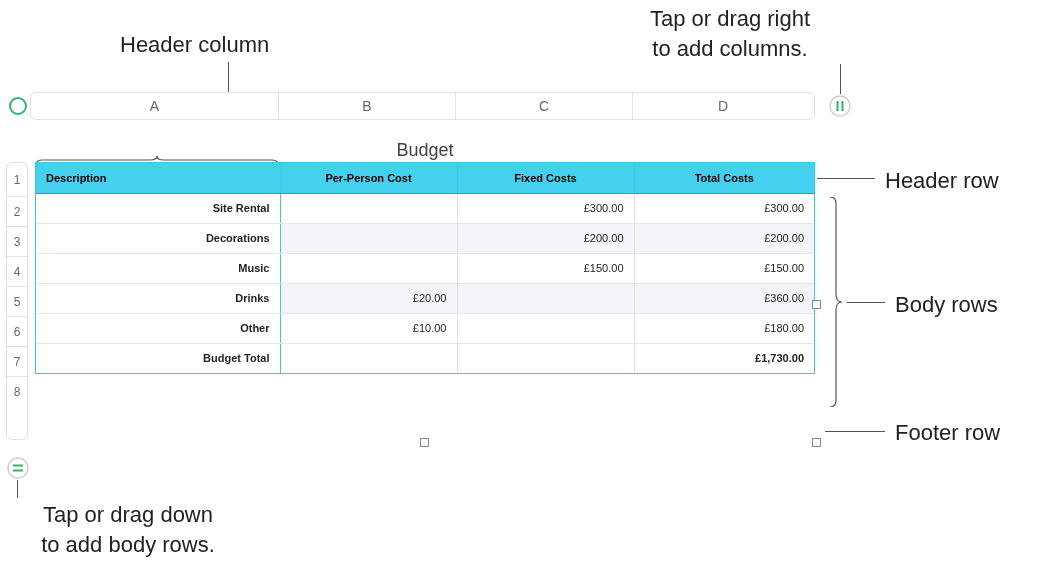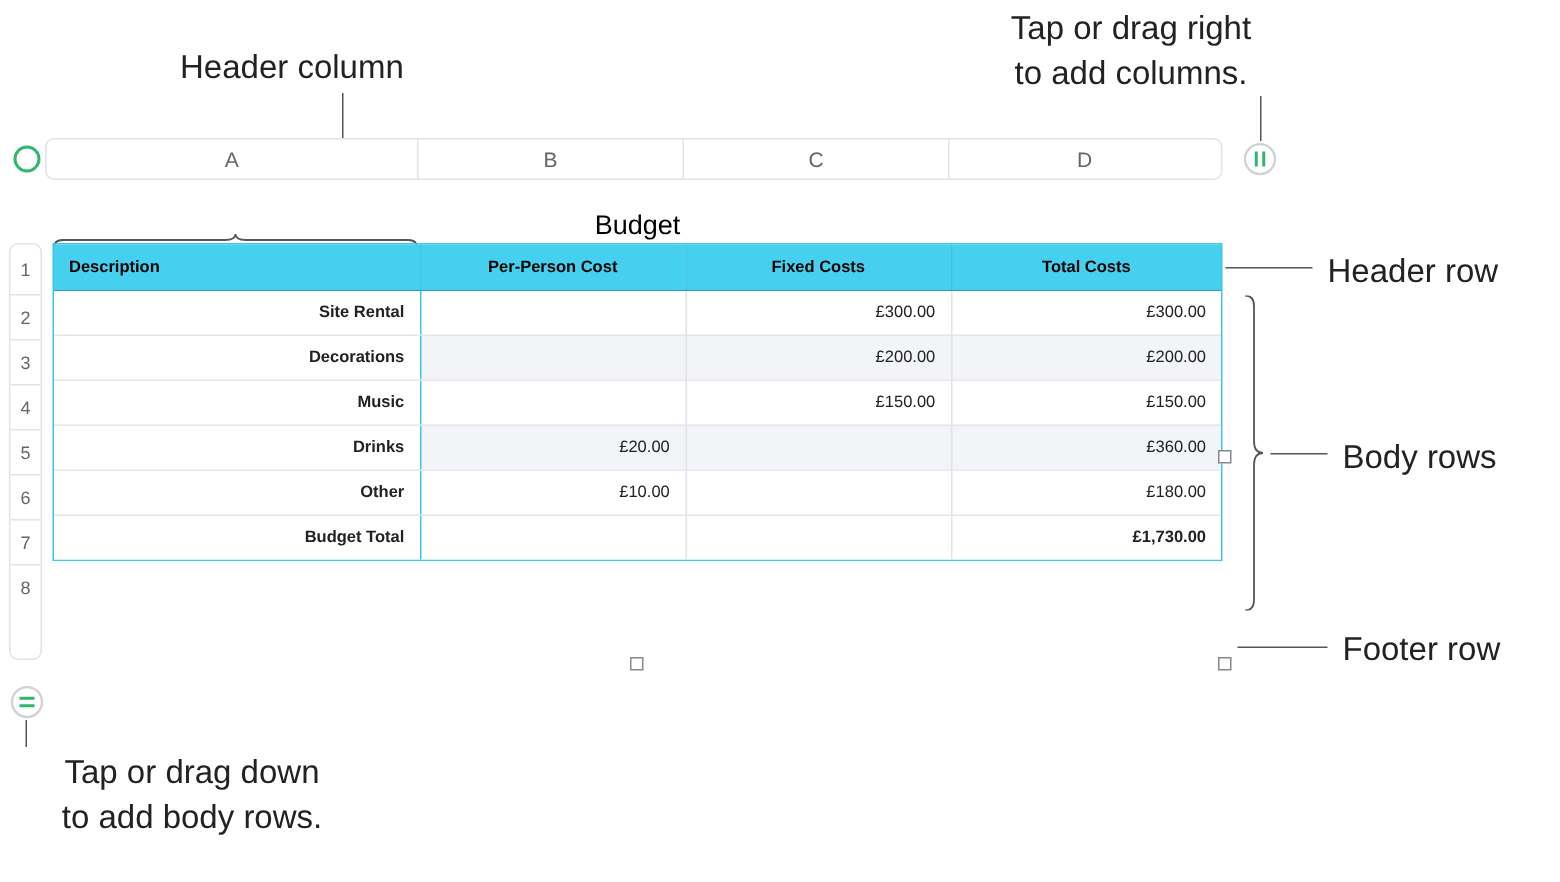--- a/index.html
+++ b/index.html
@@ -82,21 +82,21 @@
     width: 780px;
     border: 1px solid #3ec6e8;
   }
   .table-title {
     position: absolute;
     left: 35px;
     top: 140px;
     width: 780px;
     text-align: center;
     font-size: 18px;
-    color: #000000;
+    color: #404040;
   }
   table.sheet {
     border-collapse: collapse;
     width: 100%;
     table-layout: fixed;
   }
   table.sheet th, table.sheet td {
     border-right: 1px solid #e2e2e6;
     border-bottom: 1px solid #e6e6ea;
     padding: 7px 10px;
@@ -139,21 +139,21 @@
   }
   .icon-circle svg { width:24px; height:24px; }
 </style>
 </head>
 <body>
 
 <div class="stage">
 
   <div class="callout" style="left:120px; top:30px; width:220px; text-align:left;">Header column</div>
 
-  <div class="callout" style="left:624px; top:4px; width:260px;">Tap or drag right
+  <div class="callout" style="left:600px; top:4px; width:260px;">Tap or drag right
 to add columns.</div>
 
   <div class="callout" style="left:885px; top:166px; text-align:right;">Header row</div>
 
   <div class="callout" style="left:895px; top:290px; text-align:left;">Body rows</div>
 
   <div class="callout" style="left:895px; top:418px; text-align:left;">Footer row</div>
 
   <div class="callout" style="left:18px; top:500px; width:220px;">Tap or drag down
 to add body rows.</div>

